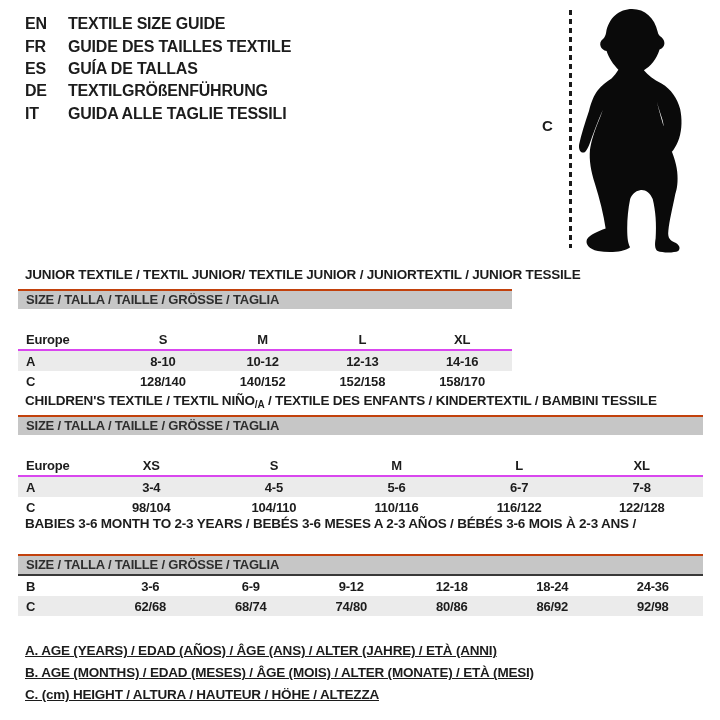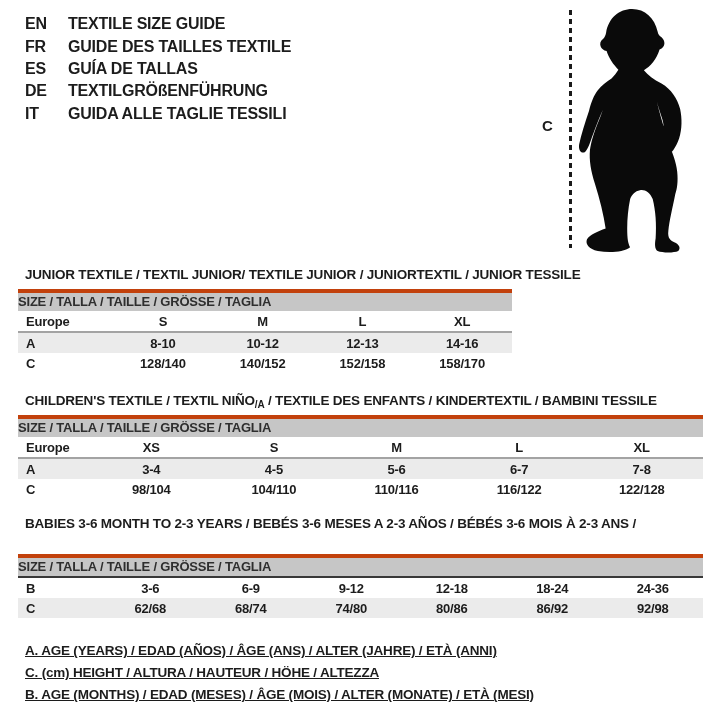--- a/index.html
+++ b/index.html
@@ -23,29 +23,29 @@
   }
   .toddler{left:575px;top:5px;}
 
   
   .sec-title{font-size:13.5px;font-weight:bold;letter-spacing:-0.2px;white-space:nowrap;margin-top:8px;}
   .sub{font-size:10px;vertical-align:-3px;font-weight:bold;}
 
   
   .tbl{position:absolute;}
   .thead{
-    height:18px;line-height:18px;background:#c6c6c6;border-top:4px solid #c2410c;
-    font-size:13px;font-weight:bold;color:#2e2e2e;letter-spacing:-0.2px;
+    height:18px;line-height:18px;background:#c6c6c6;border-top:2px solid #c2410c;
+    padding-left:8px;font-size:13px;font-weight:bold;color:#2e2e2e;letter-spacing:-0.2px;
   }
   .thead.rule-bottom{border-bottom:2px solid #383838;}
   .row{display:grid;height:20px;align-items:center;}
   .t1 .row{grid-template-columns:95px repeat(4,1fr);}
   .t2 .row{grid-template-columns:72px repeat(5,1fr);}
   .t3 .row{grid-template-columns:82px repeat(6,1fr);}
-  .row.rule-bottom{border-bottom:2px solid #a3a3a3;}
+  .row.rule-bottom{border-bottom:2px solid #d946ef;margin-top:20px;}
   .row.stripe{background:#ebebeb;}
   .cell{font-size:13px;font-weight:bold;letter-spacing:-0.2px;white-space:nowrap;}
   .cell.lbl{padding-left:8px;text-align:left;}
   .cell.val{text-align:center;}
 
   
   .notes{left:25px;top:640px;}
   .note-line{height:22px;line-height:22px;font-size:13.5px;font-weight:bold;letter-spacing:-0.2px;white-space:nowrap;text-decoration:underline;}
 </style>
 </head>
@@ -199,15 +199,15 @@
     <span class="cell val">68/74</span>
     <span class="cell val">74/80</span>
     <span class="cell val">80/86</span>
     <span class="cell val">86/92</span>
     <span class="cell val">92/98</span>
   </div>
 </div>
 
 <div class="abs notes">
   <div class="note-line">A. AGE (YEARS) / EDAD (AÑOS) / ÂGE (ANS) / ALTER (JAHRE) / ETÀ (ANNI)</div>
+  <div class="note-line">B. AGE (MONTHS) / EDAD (MESES) / ÂGE (MOIS) / ALTER (MONATE) / ETÀ (MESI)</div>
   <div class="note-line">C. (cm) HEIGHT / ALTURA / HAUTEUR / HÖHE / ALTEZZA</div>
-  <div class="note-line">B. AGE (MONTHS) / EDAD (MESES) / ÂGE (MOIS) / ALTER (MONATE) / ETÀ (MESI)</div>
 </div>
 
 </body></html>

